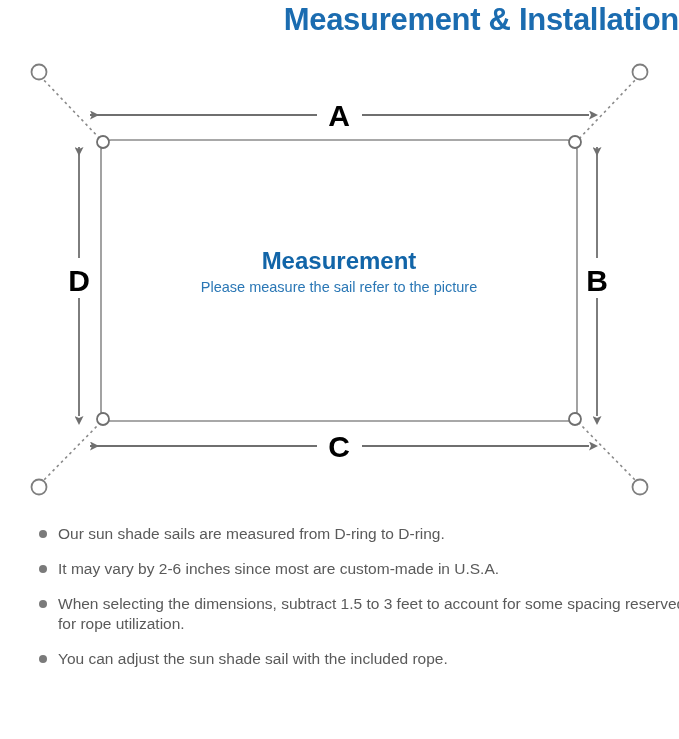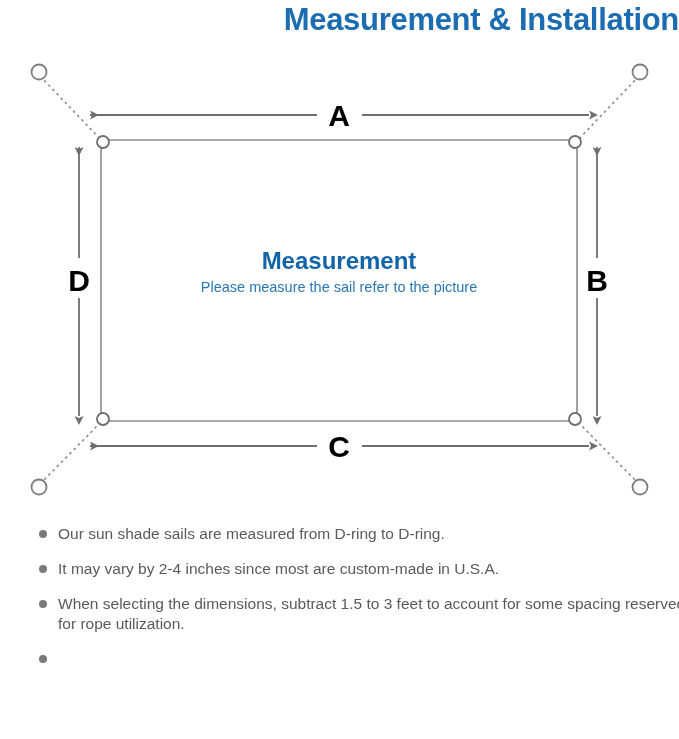--- a/index.html
+++ b/index.html
@@ -162,22 +162,23 @@
   </svg>
 </div>
 
 <div id="notes">
   <div class="note-item">
     <span class="note-bullet"></span>
     <span>Our sun shade sails are measured from D-ring to D-ring.</span>
   </div>
   <div class="note-item">
     <span class="note-bullet"></span>
-    <span>It may vary by 2-4 inches since most are custom-made in U.S.A.</span>
+    <span>It may vary by 2-6 inches since most are custom-made in U.S.A.</span>
   </div>
   <div class="note-item">
     <span class="note-bullet"></span>
     <span>When selecting the dimensions, subtract 1.5 to 3 feet to account for some spacing reserved for rope utilization.</span>
   </div>
   <div class="note-item">
     <span class="note-bullet"></span>
+    <span>You can adjust the sun shade sail with the included rope.</span>
   </div>
 </div>
 
 </body></html>

